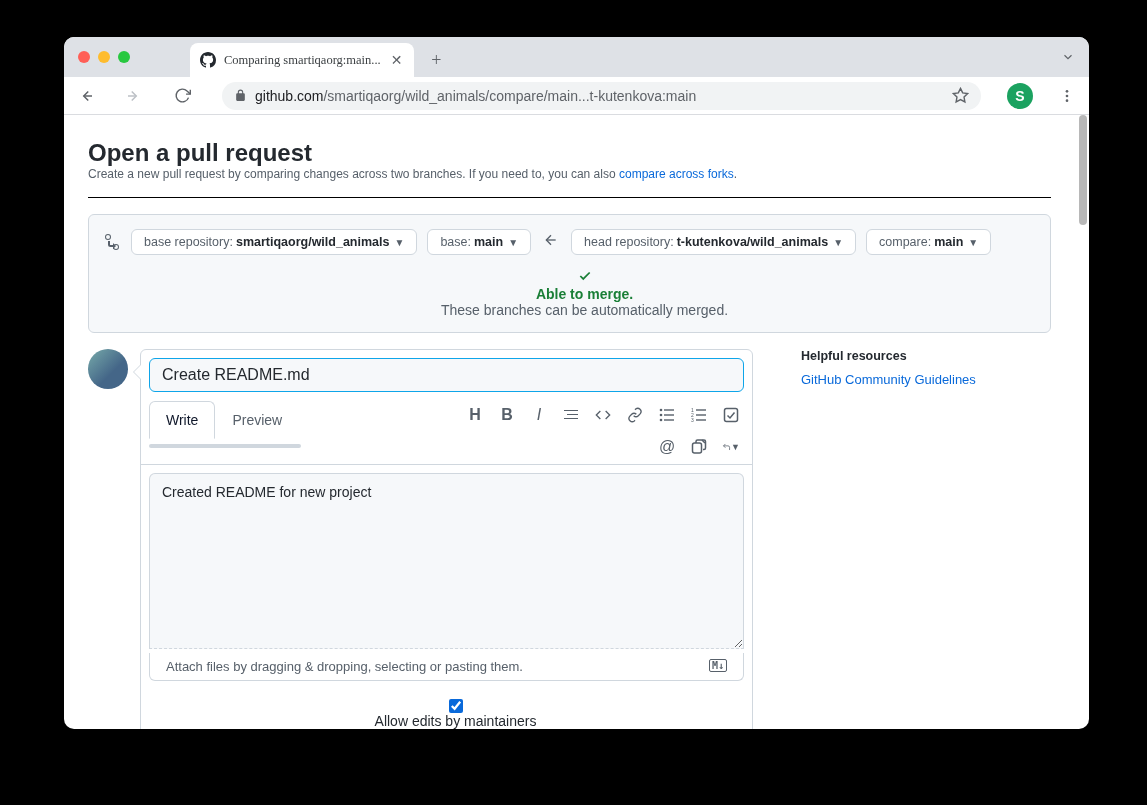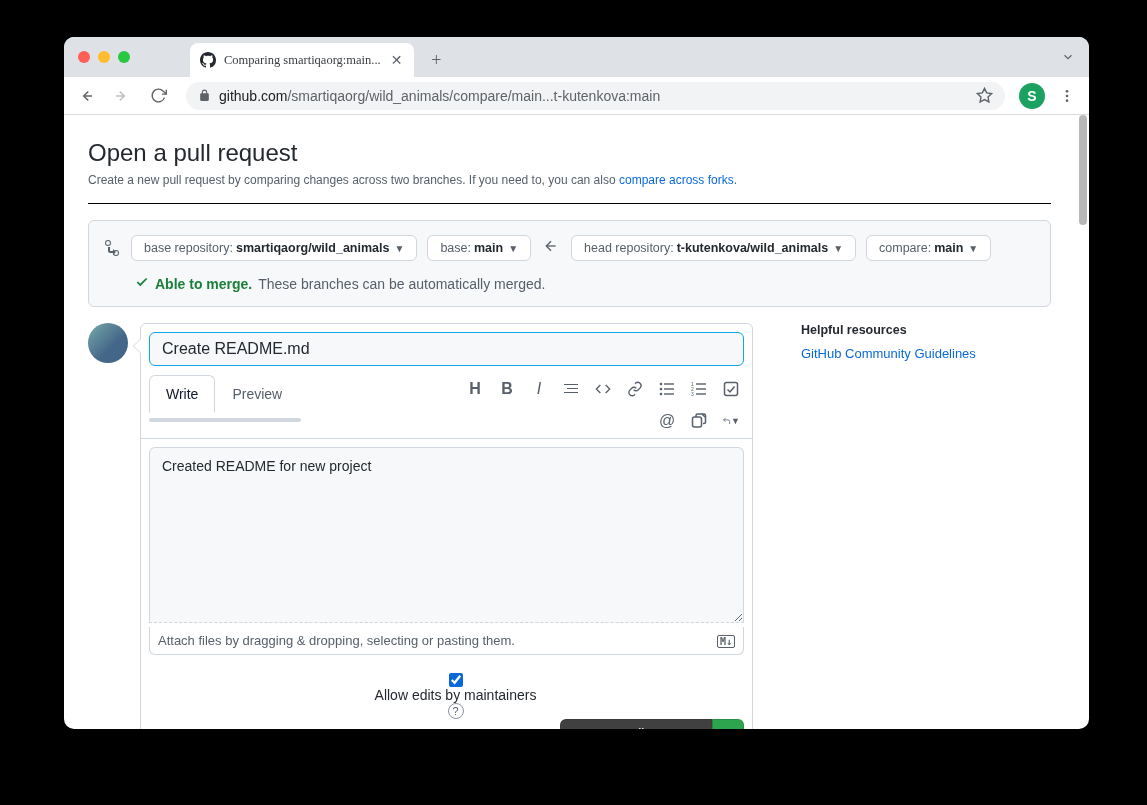--- a/index.html
+++ b/index.html
@@ -75,21 +75,21 @@
     color: #5f6368;
   }
   
   .toolbar {
     height: 38px;
     background: #fff;
     border-bottom: 1px solid #dadce0;
     display: flex;
     align-items: center;
     padding: 0 8px;
-    gap: 8px;
+    gap: 20px;
   }
   .nav-btn {
     width: 28px; height: 28px;
     display: flex; align-items: center; justify-content: center;
     color: #5f6368;
     cursor: pointer;
     border-radius: 50%;
   }
   .nav-btn.disabled { color: #bdc1c6; }
   .addr-wrap {
@@ -137,23 +137,22 @@
     top: 0;
     right: 2px;
     width: 8px;
     height: 110px;
     background: rgba(0,0,0,0.28);
     border-radius: 4px;
   }
   
   .gh-h1 {
     font-size: 24px;
-    font-weight: 400;
+    font-weight: 700;
     color: #24292f;
-    margin-bottom: 6px;
   }
   .gh-sub {
     font-size: 12px;
     color: #57606a;
     padding-bottom: 16px;
     border-bottom: 1px solid #000000;
   }
   .gh-sub a { color: #0969da; text-decoration: none; }
   .compare-box {
     margin-top: 16px;
@@ -185,22 +184,23 @@
   }
   .branch-btn strong { color: #24292f; font-weight: 600; }
   .branch-btn .caret { font-size: 10px; color: #57606a; margin-left: 2px; }
   .arrow-left { color: #57606a; padding: 0 2px; }
   .merge-status {
     margin-top: 14px;
     font-size: 14px;
     color: #57606a;
     display: flex;
     align-items: center;
-    gap: 6px;
+    gap: 0;
     padding-left: 30px;
+    flex-direction: column;
   }
   .merge-status .check { color: #1a7f37; }
   .merge-status strong { color: #1a7f37; font-weight: 600; }
   
   .pr-layout {
     display: flex;
     margin-top: 16px;
     gap: 24px;
   }
   .pr-left {
@@ -307,25 +307,25 @@
     padding: 10px 12px;
     font-size: 14px;
     color: #24292f;
     resize: vertical;
     font-family: inherit;
   }
   .attach-row {
     border: 1px solid #d0d7de;
     border-top: none;
     border-radius: 0 0 6px 6px;
-    padding: 6px 8px;
+    padding: 6px 16px;
     font-size: 13px;
     color: #57606a;
     display: flex;
-    align-items: flex-end;
+    align-items: flex-start;
     justify-content: space-between;
   }
   .md-badge {
     font-size: 10px;
     border: 1px solid #57606a;
     border-radius: 2px;
     padding: 0 2px;
     font-weight: 700;
     font-family: monospace;
   }

